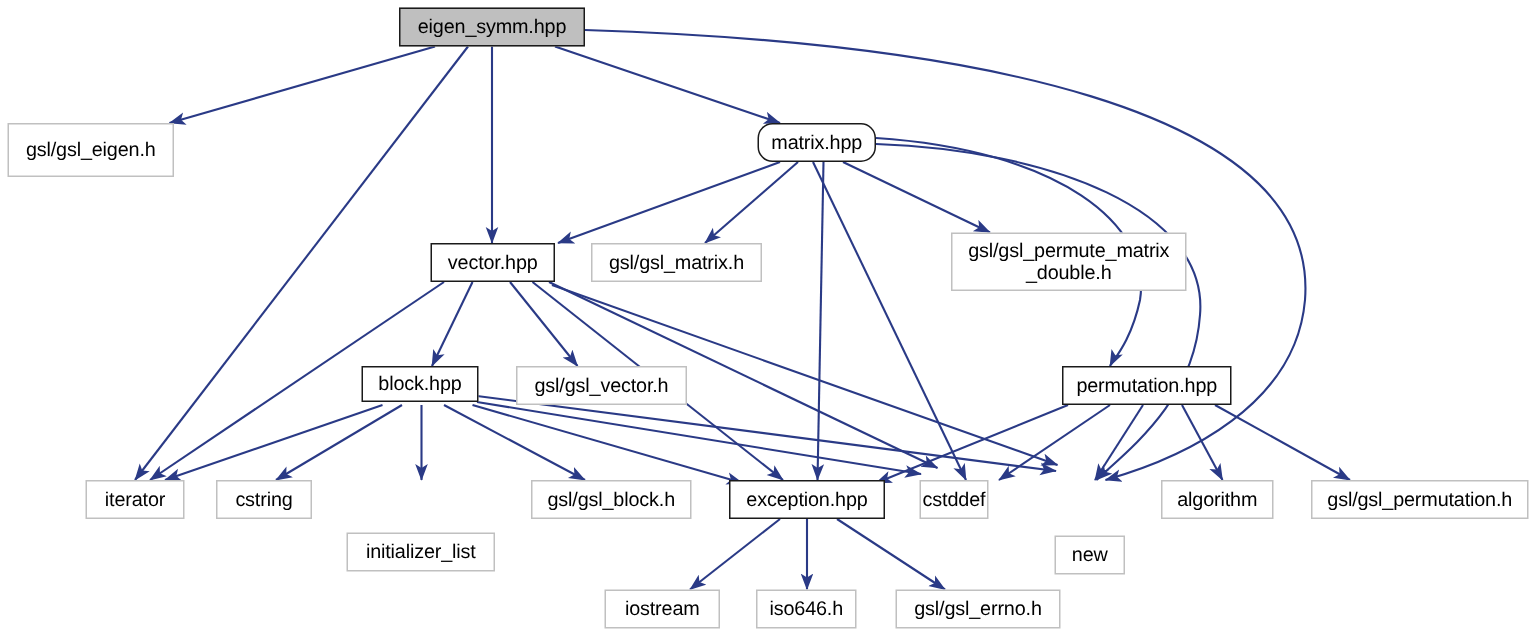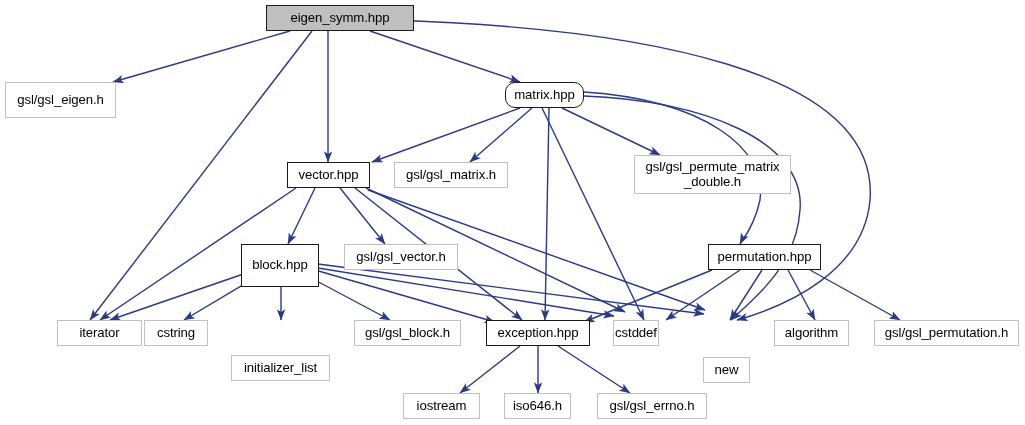--- a/index.html
+++ b/index.html
@@ -88,31 +88,31 @@
         <path d="M 740 270 L 666 320" fill="none" stroke="#2a3a86" stroke-width="1.4" marker-end="url(#arrowhead)"></path>
         <path d="M 762 270 L 730 320" fill="none" stroke="#2a3a86" stroke-width="1.4" marker-end="url(#arrowhead)"></path>
         <path d="M 788 270 L 815 320" fill="none" stroke="#2a3a86" stroke-width="1.4" marker-end="url(#arrowhead)"></path>
         <path d="M 810 270 L 900 320" fill="none" stroke="#2a3a86" stroke-width="1.4" marker-end="url(#arrowhead)"></path>
         <path d="M 520 346 L 460 393" fill="none" stroke="#2a3a86" stroke-width="1.4" marker-end="url(#arrowhead)"></path>
         <path d="M 538 346 L 538 393" fill="none" stroke="#2a3a86" stroke-width="1.4" marker-end="url(#arrowhead)"></path>
         <path d="M 558 346 L 630 393" fill="none" stroke="#2a3a86" stroke-width="1.4" marker-end="url(#arrowhead)"></path>
       </g>
   </svg>
   <div id="node-layer">
-      <div class="node root" style="left: 266px; top: 5px; width: 148px; height: 26px;">eigen_symm.hpp</div>
+      <div class="node root" style="left: 266px; top: 5px; width: 124px; height: 26px;">eigen_symm.hpp</div>
       <div class="node" style="left: 5px; top: 82px; width: 111px; height: 36px;">gsl/gsl_eigen.h</div>
       <div class="node strong" style="left: 505px; top: 82px; width: 79px; height: 26px; border-radius: 10px;">matrix.hpp</div>
       <div class="node strong" style="left: 287px; top: 162px; width: 83px; height: 26px;">vector.hpp</div>
       <div class="node" style="left: 394px; top: 162px; width: 114px; height: 26px;">gsl/gsl_matrix.h</div>
       <div class="node" style="left: 634px; top: 155px; width: 157px; height: 39px;">gsl/gsl_permute_matrix
 _double.h</div>
-      <div class="node strong" style="left: 241px; top: 244px; width: 78px; height: 43px;">block.hpp</div>
+      <div class="node strong" style="left: 241px; top: 244px; width: 78px; height: 24px;">block.hpp</div>
       <div class="node" style="left: 344px; top: 244px; width: 114px; height: 26px;">gsl/gsl_vector.h</div>
       <div class="node strong" style="left: 708px; top: 244px; width: 113px; height: 26px;">permutation.hpp</div>
-      <div class="node" style="left: 57px; top: 320px; width: 85px; height: 26px;">iterator</div>
+      <div class="node" style="left: 57px; top: 320px; width: 66px; height: 26px;">iterator</div>
       <div class="node" style="left: 144px; top: 320px; width: 64px; height: 26px;">cstring</div>
       <div class="node" style="left: 231px; top: 320px; width: 99px; height: 26px; margin-top: 35px;">initializer_list</div>
       <div class="node" style="left: 354px; top: 320px; width: 107px; height: 26px;">gsl/gsl_block.h</div>
       <div class="node strong" style="left: 486px; top: 320px; width: 104px; height: 26px;">exception.hpp</div>
       <div class="node" style="left: 613px; top: 320px; width: 46px; height: 26px;">cstddef</div>
       <div class="node" style="left: 703px; top: 320px; width: 47px; height: 26px; margin-top: 37px;">new</div>
       <div class="node" style="left: 774px; top: 320px; width: 75px; height: 26px;">algorithm</div>
       <div class="node" style="left: 874px; top: 320px; width: 145px; height: 26px;">gsl/gsl_permutation.h</div>
       <div class="node" style="left: 403px; top: 393px; width: 77px; height: 26px;">iostream</div>
       <div class="node" style="left: 504px; top: 393px; width: 67px; height: 26px;">iso646.h</div>

